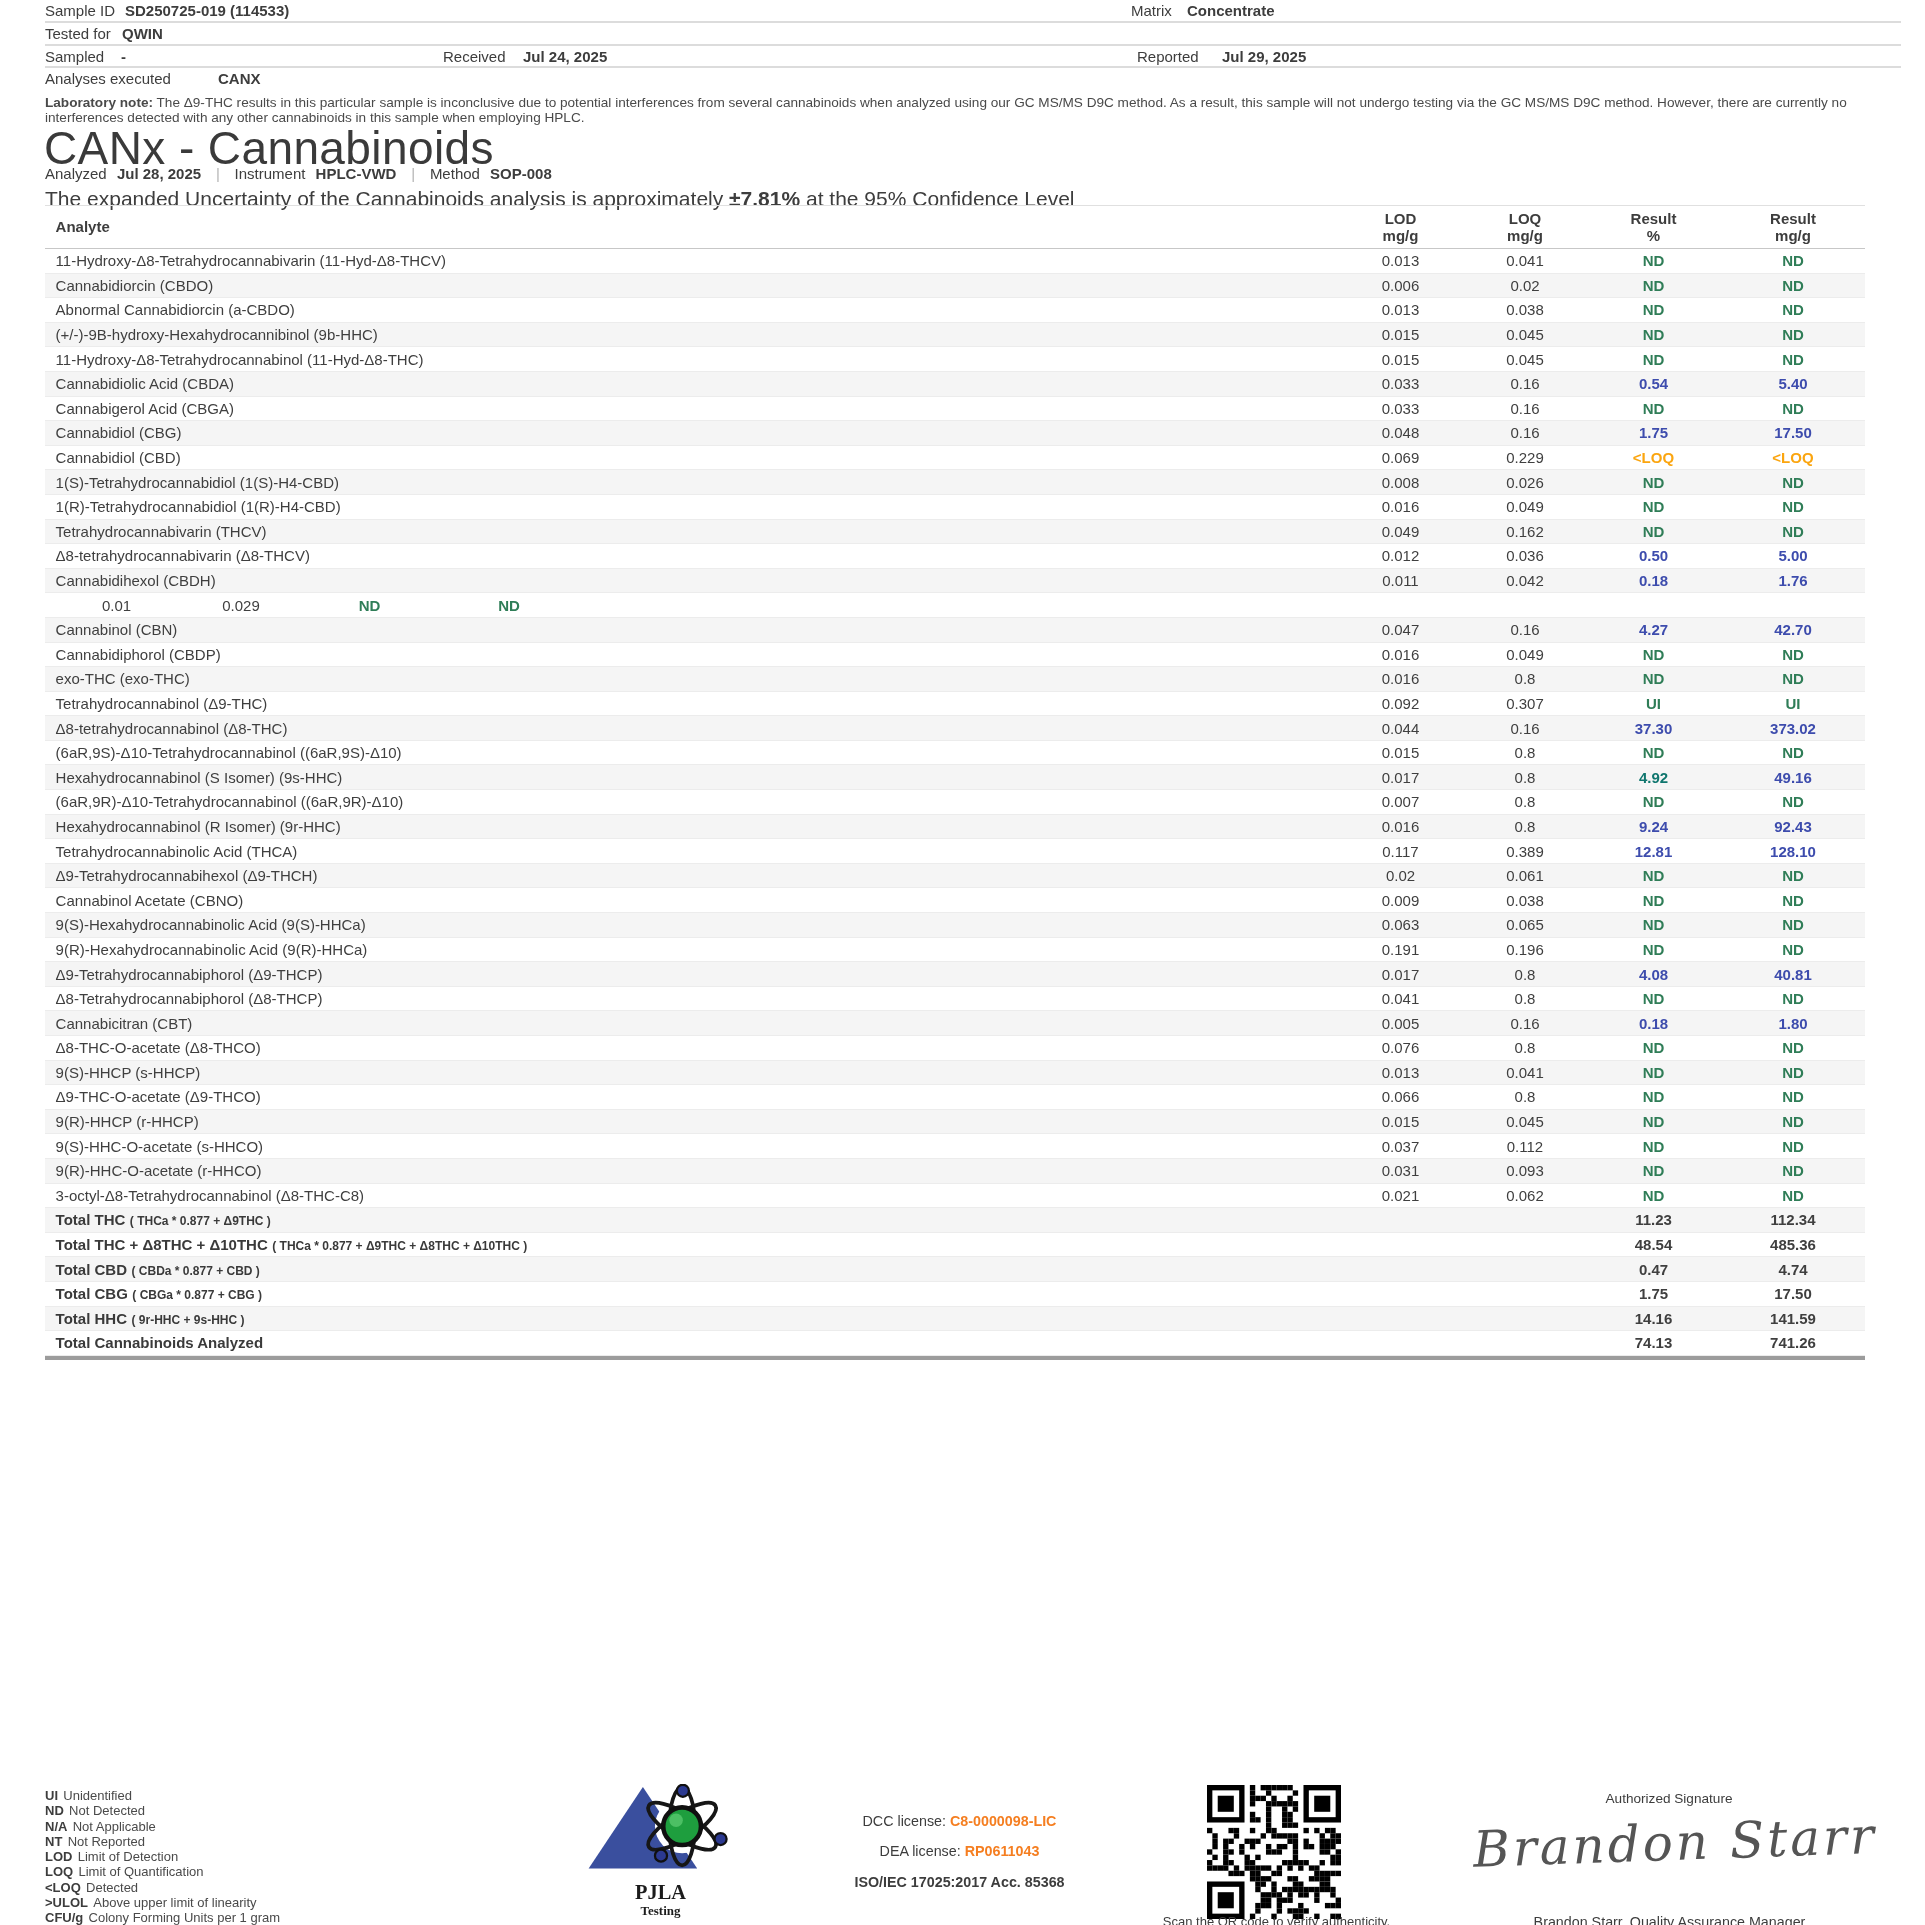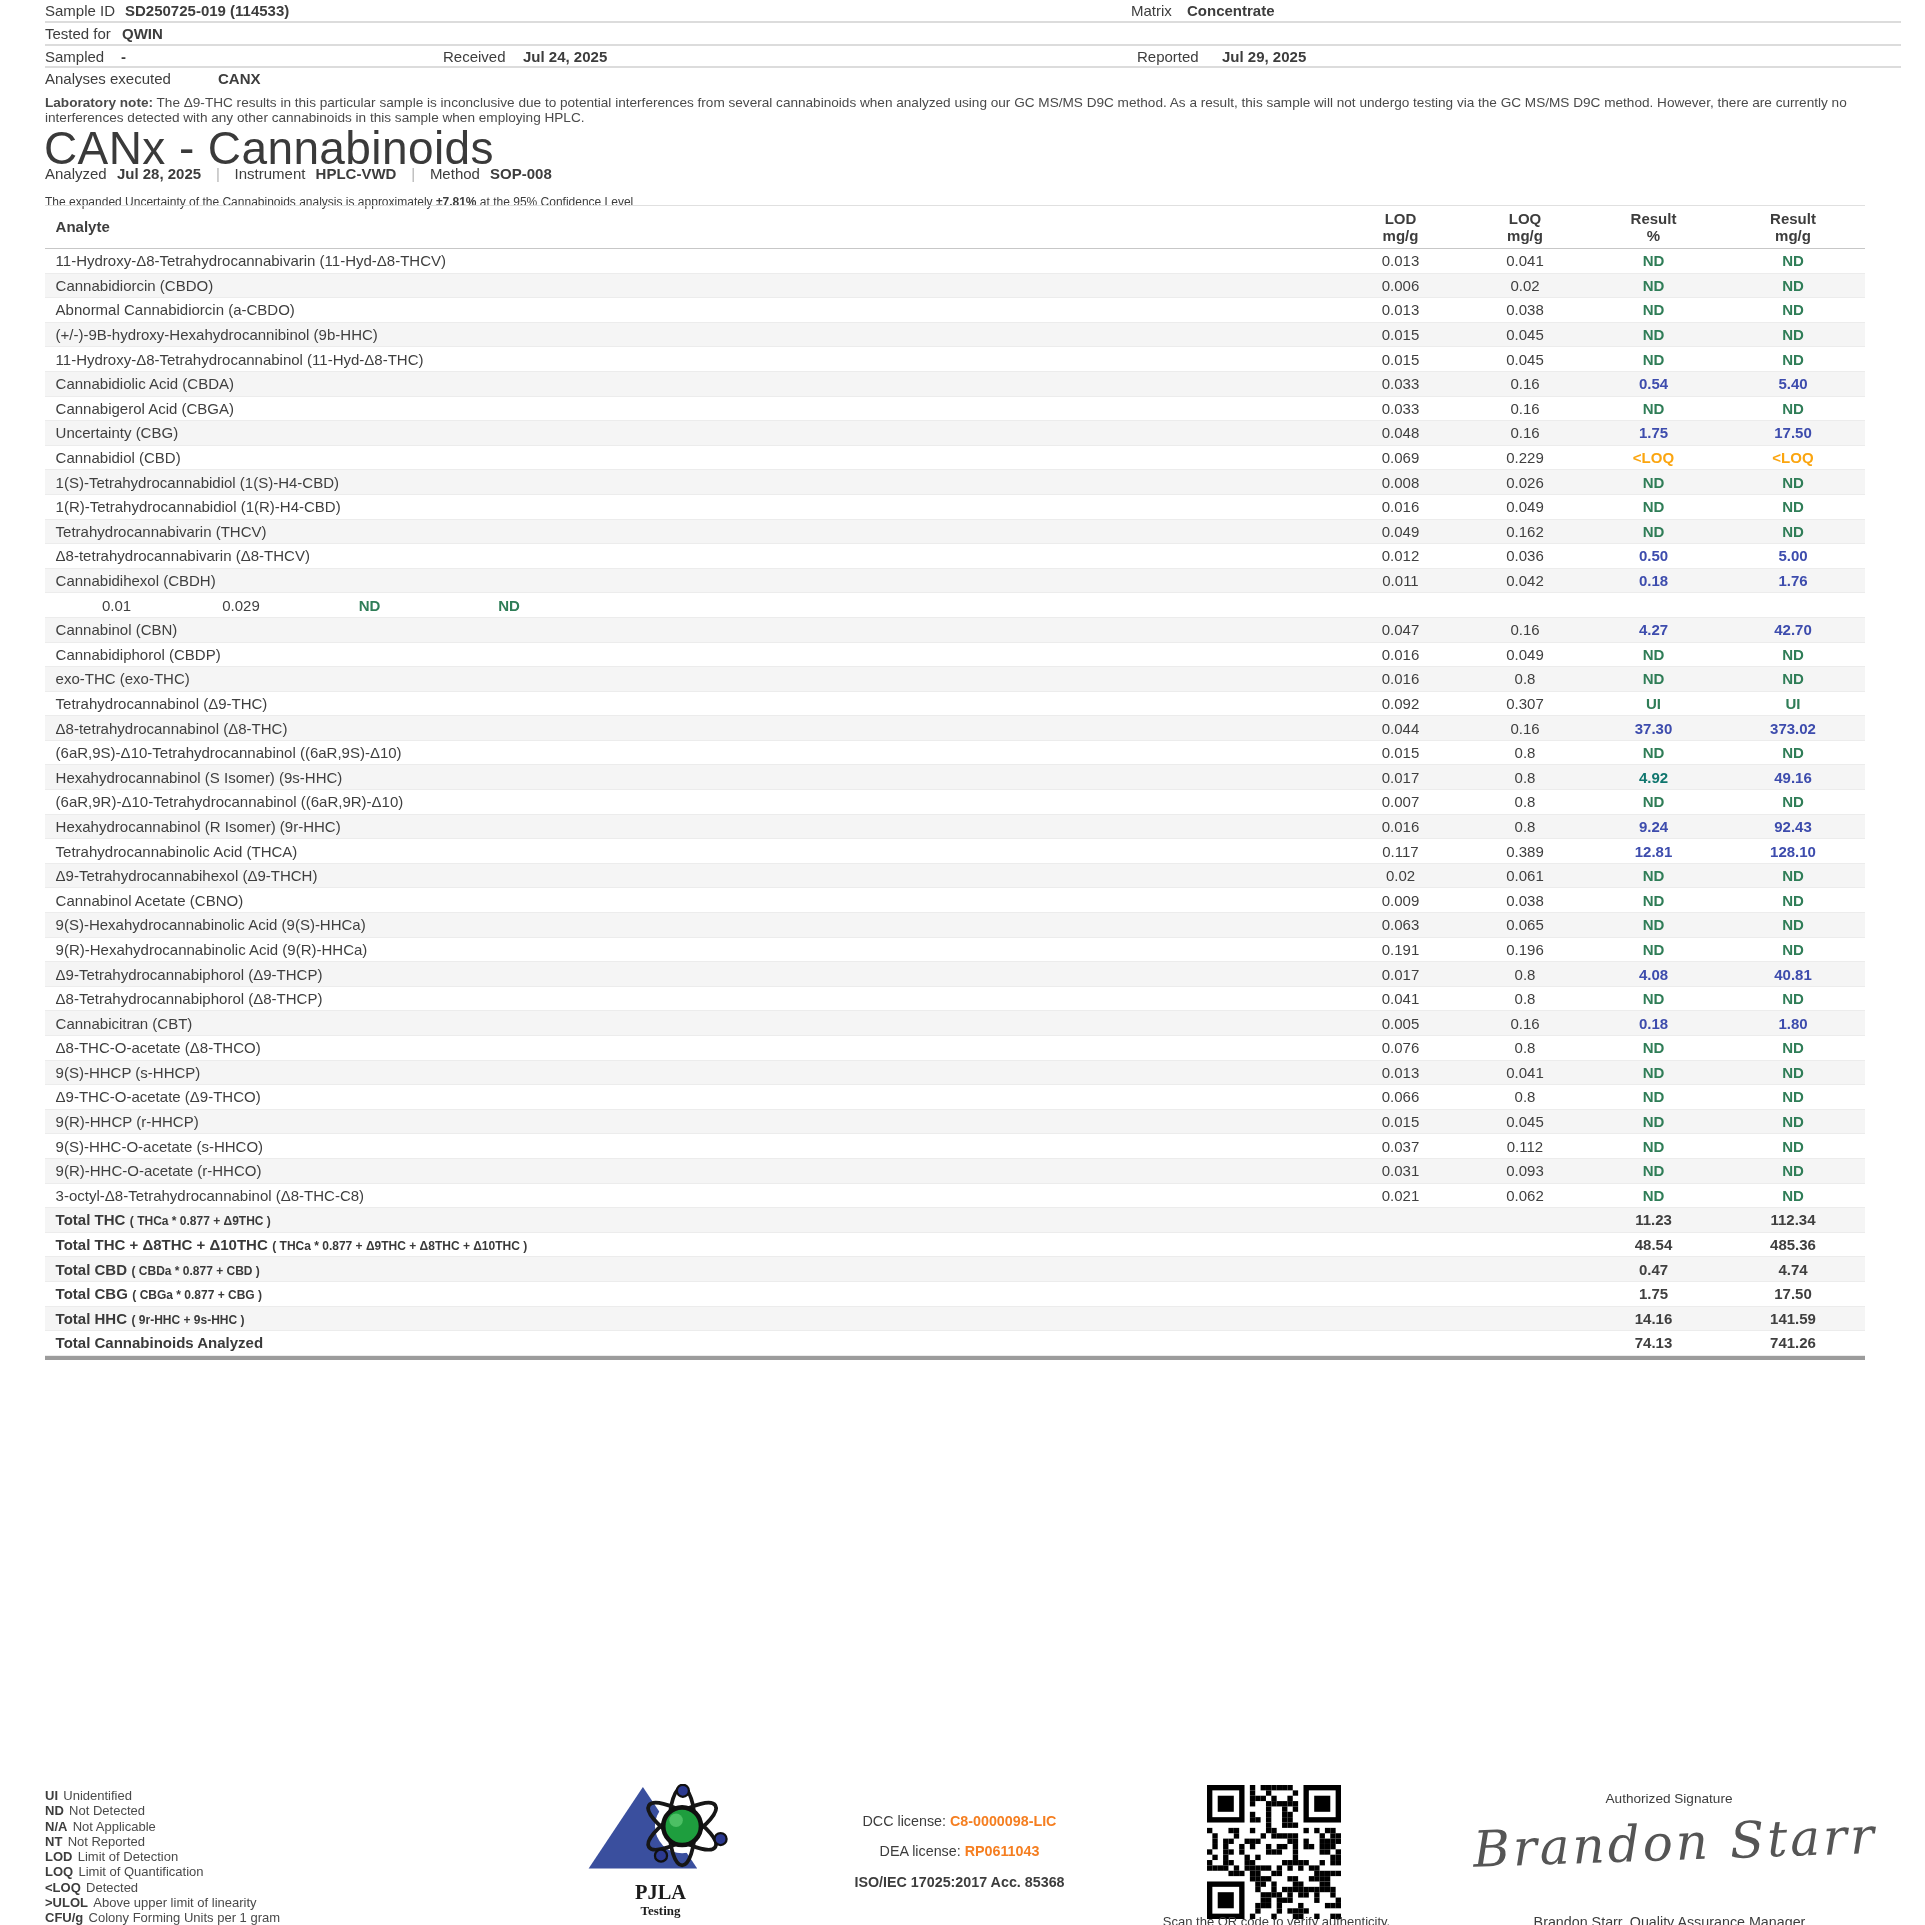--- a/index.html
+++ b/index.html
@@ -8,21 +8,21 @@
   .b{font-weight:700;}
   .hline{position:absolute;left:45px;width:1856px;height:1.5px;background:#dcdcdc;}
   
   .info-text{position:absolute;font-size:15px;white-space:nowrap;}
   
   .note{position:absolute;left:45px;top:95px;width:1850px;font-size:13.6px;line-height:15px;color:#4a4a4a;}
   
   .title{position:absolute;left:44px;top:121px;font-size:46px;letter-spacing:0.4px;color:#3a3a3a;}
   .meta{position:absolute;left:45px;top:165px;font-size:15px;white-space:nowrap;}
   .meta .pipe{color:#b5b5b5;margin:0 10.6px;font-weight:300;}
-  .uncert{position:absolute;left:45px;top:187px;font-size:12px;white-space:nowrap;margin-top:8px;}
+  .uncert{position:absolute;left:45px;top:187px;font-size:21px;white-space:nowrap;}
   
   .tbl{position:absolute;left:45px;top:205px;width:1820px;}
   .thead{display:flex;align-items:center;height:44px;box-sizing:border-box;
          border-top:1.5px solid #e0e0e0;border-bottom:1.5px solid #c7c7c7;font-weight:700;font-size:15px;}
   .hc{box-sizing:border-box;text-align:center;line-height:17.4px;}
   .hc.analyte{width:1284px;text-align:left;padding-left:10.6px;}
   .w-lod{width:143px;}.w-loq{width:106px;}.w-pct{width:151px;}.w-mgg{width:128px;}
   .trow{display:flex;align-items:center;height:24.6px;box-sizing:border-box;
         border-bottom:1.5px solid #ececec;font-size:15px;}
   .trow.alt{background:#f5f5f5;}
@@ -160,21 +160,21 @@
           <div class="c num w-mgg b" style="color: rgb(61, 76, 173);">5.40</div>
         </div>
         <div class="trow">
           <div class="c analyte">Cannabigerol Acid (CBGA)</div>
           <div class="c num w-lod">0.033</div>
           <div class="c num w-loq">0.16</div>
           <div class="c num w-pct b" style="color: rgb(47, 125, 87);">ND</div>
           <div class="c num w-mgg b" style="color: rgb(47, 125, 87);">ND</div>
         </div>
         <div class="trow alt">
-          <div class="c analyte">Uncertainty (CBG)</div>
+          <div class="c analyte">Cannabidiol (CBG)</div>
           <div class="c num w-lod">0.048</div>
           <div class="c num w-loq">0.16</div>
           <div class="c num w-pct b" style="color: rgb(61, 76, 173);">1.75</div>
           <div class="c num w-mgg b" style="color: rgb(61, 76, 173);">17.50</div>
         </div>
         <div class="trow">
           <div class="c analyte">Cannabidiol (CBD)</div>
           <div class="c num w-lod">0.069</div>
           <div class="c num w-loq">0.229</div>
           <div class="c num w-pct b" style="color: rgb(251, 165, 15);">&lt;LOQ</div>

